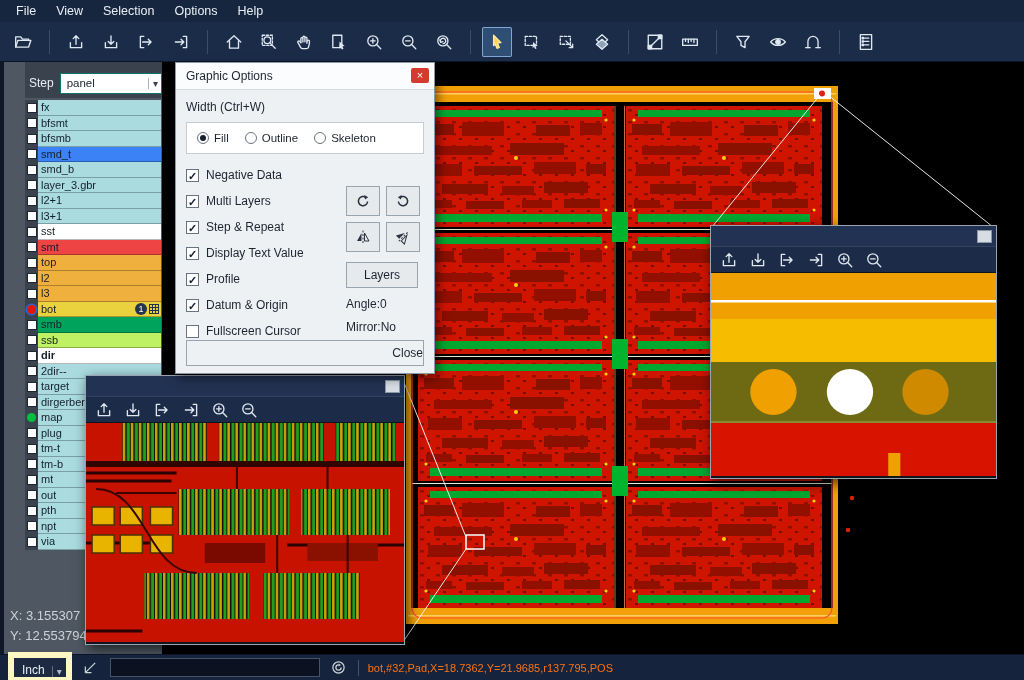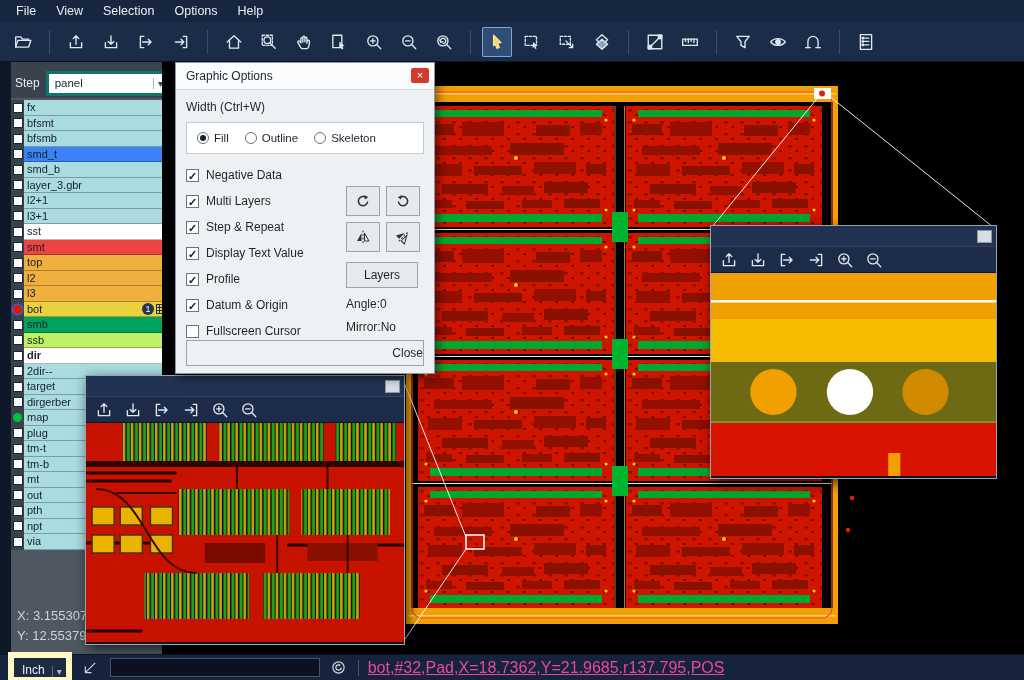--- a/index.html
+++ b/index.html
@@ -10,24 +10,24 @@
            display:flex;align-items:center;padding-left:6px;box-sizing:border-box;}
   .menu-item{color:#e8eef5;font-size:12.5px;padding:3px 10px;cursor:default;}
   
   .toolbar{position:absolute;left:0;top:22px;width:100%;height:40px;background:#1b2c49;
            border-bottom:1px solid #0b1526;display:flex;align-items:center;padding:0 8px;
            box-sizing:border-box;gap:5px;}
   .ibtn{width:30px;height:30px;display:inline-flex;align-items:center;justify-content:center;border-radius:2px;flex:none;}
   .ibtn.active{background:#2f4e74;box-shadow:inset 0 0 0 1px #7fa6d4;}
   .tsep{width:1px;height:24px;background:#3b4d68;margin:0 6px;flex:none;}
   
-  .leftpanel{position:absolute;left:11px;top:62px;width:162px;bottom:26px;background:#4f5862;box-sizing:border-box;}
+  .leftpanel{position:absolute;left:4px;top:62px;width:162px;bottom:26px;background:#4f5862;box-sizing:border-box;padding-left:21px;}
   .steprow{height:26px;display:flex;align-items:center;gap:6px;padding:8px 4px 2px 4px;background:#3a434d;}
   .steplabel{color:#e8eef5;font-size:12px;}
-  .stepselect{flex:1;height:19px;background:#ffffff;border:3px solid #0f766e;display:flex;align-items:center;
+  .stepselect{flex:1;height:19px;background:#ffffff;border:1px solid #0f766e;display:flex;align-items:center;
               justify-content:space-between;padding:0 3px 0 6px;font-size:11.5px;color:#18222e;}
   .stepselect .chev{color:#39424d;font-size:10px;border-left:1px solid #aab2ba;padding-left:4px;}
   .layerlist{margin-top:2px;}
   .lrow{display:flex;height:15.5px;align-items:stretch;}
   .lchk{width:13px;background:#39424d;display:flex;align-items:center;justify-content:center;flex:none;}
   .lchk::before{content:'';width:8px;height:8px;background:#ffffff;border:1px solid #1d2731;}
   .lchk.mk::before{display:none;}
   .dot{display:block;width:9px;height:9px;border-radius:50%;}
   .dot.red{background:#e01800;box-shadow:0 0 0 1.5px #2b64d8;}
   .dot.green{background:#00c040;}
@@ -86,21 +86,21 @@
   
   .statusbar{position:absolute;left:0;bottom:0;width:100%;height:26px;background:#15233c;border-top:1px solid #0a1426;
              display:flex;align-items:center;gap:9px;padding:0 8px;box-sizing:border-box;z-index:40;}
   .unitsel{display:flex;align-items:flex-end;height:19px;border:6px solid #fef9c3;background:#1d2a42;
            padding:0 4px 0 8px;color:#e8eef5;font-size:12px;gap:7px;}
   .unitsel .chev{font-size:10px;color:#aeb9c8;border-left:1px solid #5c6c82;padding-left:4px;}
   .sicon{display:inline-flex;align-items:center;justify-content:center;width:20px;height:20px;}
   .cmd{width:200px;height:17px;background:#0b1120;border:1px solid #46546a;color:#dfe7f0;font-size:12px;
        padding:0 4px;font-family:"Liberation Sans",sans-serif;}
   .ssep{width:1px;height:16px;background:#46546a;}
-  .smsg{color:#ec4899;font-size:16px;white-space:nowrap;text-decoration:underline;}
+  .smsg{color:#f97316;font-size:11px;white-space:nowrap;}
 </style>
 </head>
 <body>
 
 <div class="app">
 
   <div class="menubar">
       <span class="menu-item">File</span>
       <span class="menu-item">View</span>
       <span class="menu-item">Selection</span>

